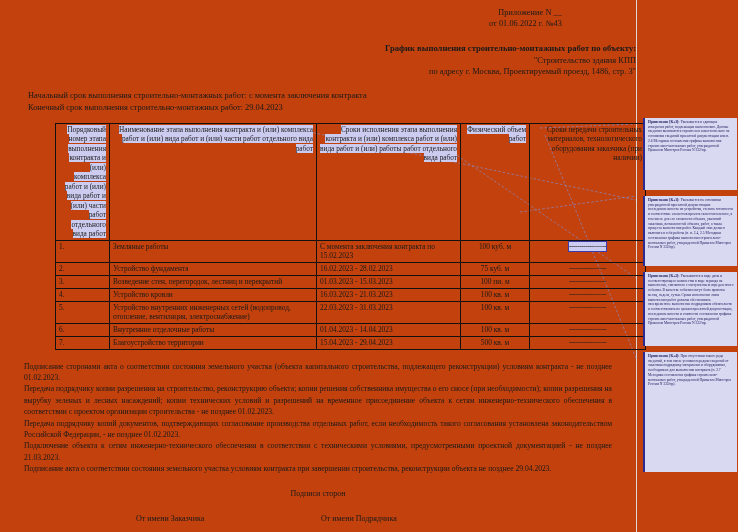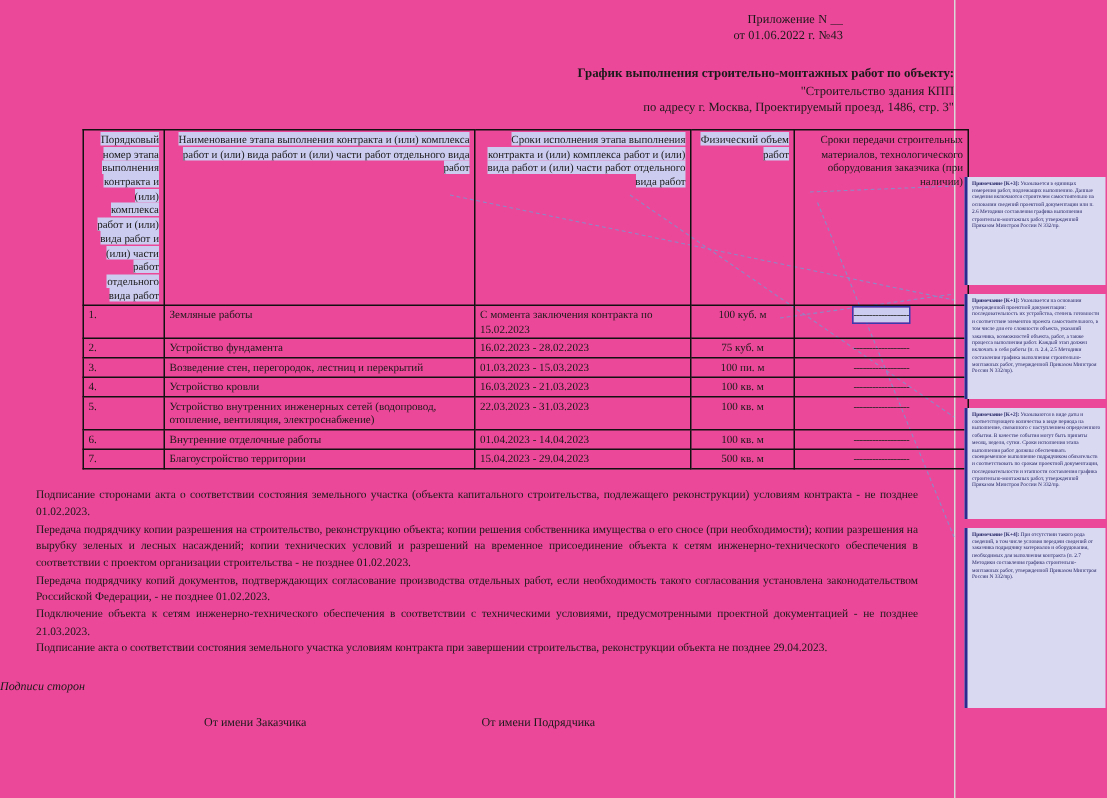--- a/index.html
+++ b/index.html
@@ -6,21 +6,21 @@
   body{
     width:738px;height:532px;
     background:#ffffff;
     font-family:"Liberation Serif","DejaVu Serif",serif;
     color:#1a1a1a;
     overflow:hidden;
     position:relative;
   }
   .page{
     position:absolute;left:0;top:0;width:738px;height:532px;
-    background:#ec4899;
+    background:#c2410c;
   }
   
   .margin-rule{
     position:absolute;top:0;left:636px;width:1px;height:532px;
     background:#d8d8d8;
   }
   
   .doc{
     position:absolute;left:0;top:0;width:636px;height:532px;
     padding:0;
@@ -91,21 +91,21 @@
     text-align:justify;
   }
   .paras p{margin:0 0 0 0;text-indent:0;}
   
   .signs{
     margin-top:14px;
     position:relative;
     font-size:8px;
     line-height:1.45;
   }
-  .signs .center{text-align:left;font-style:italic;}
+  .signs .center{text-align:center;}
   .sgrid{
     display:flex;
     margin-top:13px;
     padding-left:136px;
   }
   .scol{width:185px;}
   
   .comments{
     position:absolute;left:641px;top:0;width:97px;height:532px;
   }
@@ -144,32 +144,36 @@
       <div>Приложение N __</div>
       <div>от 01.06.2022 г. №43</div>
     </div>
 
     <div class="title-block">
       <div class="t1">График выполнения строительно-монтажных работ по объекту:</div>
       <div>"Строительство здания КПП</div>
       <div>по адресу г. Москва, Проектируемый проезд, 1486, стр. 3"</div>
     </div>
 
+    <div class="terms">
+      <div>Начальный срок выполнения строительно-монтажных работ: с момента заключения контракта</div>
+      <div>Конечный срок выполнения строительно-монтажных работ: 29.04.2023</div>
+    </div>
 
     <table class="sched">
       <thead>
         <tr>
           <th class="c-num">
             <span class="hl">Порядковый номер этапа выполнения контракта и (или) комплекса работ и (или) вида работ и (или) части работ отдельного вида работ</span>
           </th>
           <th class="c-name">
             <span class="hl">Наименование этапа выполнения контракта и (или) комплекса работ и (или) вида работ и (или) части работ отдельного вида работ</span>
           </th>
           <th class="c-dates">
-            <span class="hl">Сроки исполнения этапа выполнения контракта и (или) комплекса работ и (или) вида работ и (или) части работ отдельного вида работ</span>
+            <span class="hl">Сроки исполнения этапа выполнения контракта и (или) комплекса работ и (или) вида работ и (или) работы работ отдельного вида работ</span>
           </th>
           <th class="c-vol">
             <span class="hl">Физический объем работ</span>
           </th>
           <th class="c-mat">
             <span>Сроки передачи строительных материалов, технологического оборудования заказчика (при наличии)</span>
           </th>
         </tr>
       </thead>
       <tbody id="sched-body">

